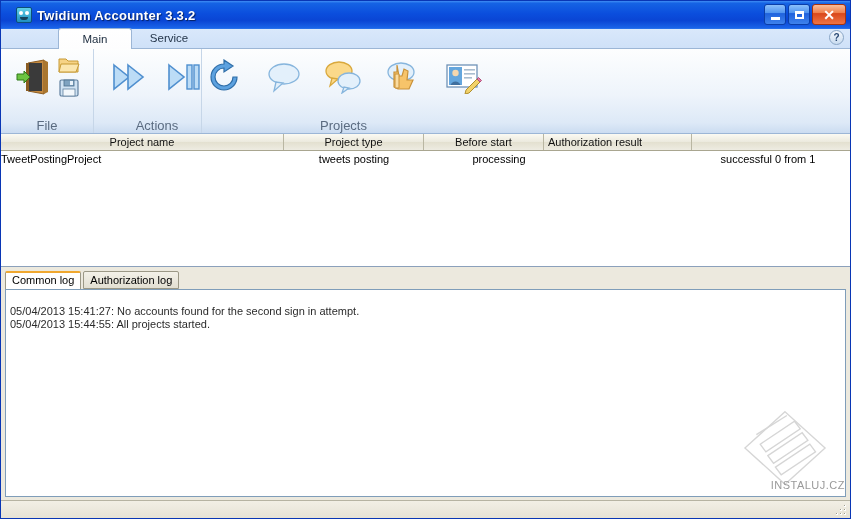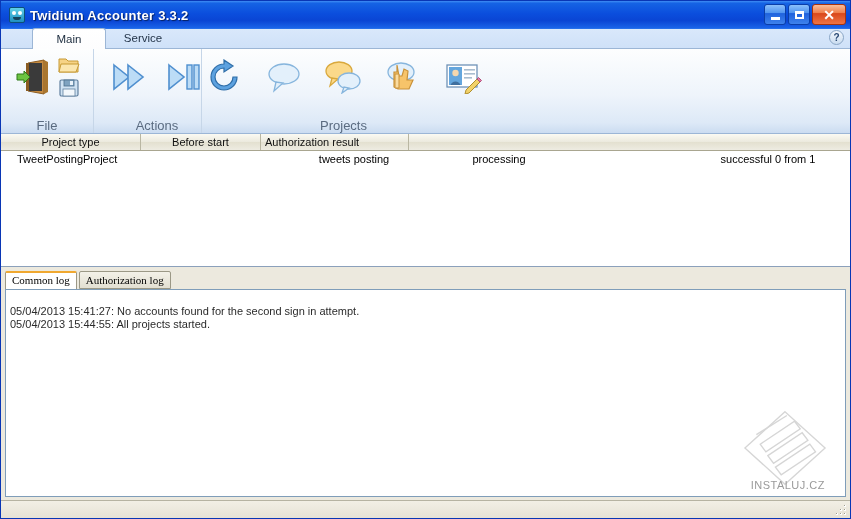--- a/index.html
+++ b/index.html
@@ -17,21 +17,21 @@
     border: 1px solid #0936b5;
     display: flex; flex-direction: column;
   }
 
   
   #titlebar {
     height: 28px; flex: 0 0 28px;
     position: relative;
     background: linear-gradient(180deg,#3f8df5 0%,#1563e4 8%,#0b4edd 45%,#0a45d4 70%,#1a63e8 96%,#2e79ee 100%);
     display: flex; align-items: center;
-    padding-left: 8px;
+    padding-left: 15px;
   }
   #app-icon {
     width: 16px; height: 16px; flex: 0 0 16px;
     border-radius: 2px; position: relative;
     background: linear-gradient(180deg,#5fd0e8,#1f8fc0);
     border: 1px solid #0c4f78;
     margin-right: 5px;
   }
   #app-icon::before {
     content: ""; position: absolute; left: 2px; top: 3px;
@@ -69,21 +69,21 @@
   .glyph-max { width: 9px; height: 8px; border: 2px solid #fff; border-top-width: 3px; }
   .glyph-close { color:#fff; font-size: 14px; font-weight: bold; line-height: 1;
                  font-family: "Liberation Sans", sans-serif; }
 
   
   #tabbar {
     flex: 0 0 20px; height: 20px;
     background: linear-gradient(180deg,#d9e8fb 0%,#cfe1f8 100%);
     position: relative;
     display: flex; align-items: flex-end;
-    padding-left: 31px;
+    padding-left: 57px;
     border-bottom: 1px solid #9cb6d6;
   }
   .ribtab {
     height: 20px; min-width: 74px;
     padding: 0 16px;
     font-size: 11.5px; color: #24354a;
     display: flex; align-items: center; justify-content: center;
     cursor: default;
   }
   .ribtab.active {
@@ -140,32 +140,32 @@
   }
   .th {
     display: flex; align-items: center; justify-content: center;
     border-right: 1px solid #b9b6a2;
     height: 100%;
     overflow: hidden; white-space: nowrap;
   }
   #trow { display: flex; height: 16px; flex: 0 0 16px; font-size: 11px; color: #000; }
   .td { display: flex; align-items: center; height: 100%;
         overflow: hidden; white-space: nowrap; }
-  .td.c-left { justify-content: flex-start; padding-left: 16px; }
+  .td.c-left { justify-content: flex-start; padding-left: 0; }
   .td.c-center { justify-content: center; }
 
   
   #logpane {
     flex: 1 1 auto;
     background: #ece9de;
     display: flex; flex-direction: column;
     padding: 3px 4px 3px 4px;
     position: relative;
   }
-  #logtabs { display: flex; align-items: flex-end; height: 19px; flex: 0 0 19px; font-family: Liberation Serif, serif; }
+  #logtabs { display: flex; align-items: flex-end; height: 19px; flex: 0 0 19px; }
   .ltab {
     font-size: 11px; color: #000;
     padding: 2px 6px 2px 6px;
     height: 18px;
     display: flex; align-items: center;
     border: 1px solid #9b9886;
     background: linear-gradient(180deg,#f3f1e8,#e2dfd2);
     margin-right: 2px;
     border-radius: 2px 2px 0 0;
   }
@@ -190,21 +190,21 @@
   .logline { white-space: nowrap; }
 
   
   #watermark {
     position: absolute; right: 12px; bottom: 6px;
     width: 96px; height: 84px;
     pointer-events: none;
     opacity: .55;
   }
   #wm-text {
-    position: absolute; right: 20px; bottom: 4px;
+    position: absolute; right: 0; bottom: 4px;
     font-size: 11px; color: #9a9a9a; letter-spacing: .5px;
   }
 
   
   #statusbar {
     flex: 0 0 18px; height: 18px;
     background: linear-gradient(180deg,#f2efe5 0%,#e6e2d5 100%);
     border-top: 1px solid #b6b3a2;
     position: relative;
   }
@@ -344,20 +344,21 @@
       </div>
       <div class="rlabel">Projects</div>
     </div>
 
 
 
   </div>
 
   <div id="table-wrap">
     <div id="thead">
+      <div class="th" style="width:283px">Project name</div>
       <div class="th" style="width:140px">Project type</div>
       <div class="th" style="width:120px">Before start</div>
       <div class="th" style="width:148px;justify-content:flex-start;padding-left:4px">Authorization result</div>
       <div class="th" style="flex:1 1 auto;border-right:none"></div>
     </div>
 
     <div id="trow">
       <div class="td c-left" style="width:283px">TweetPostingProject</div>
       <div class="td c-center" style="width:140px">tweets posting</div>
       <div class="td c-center" style="width:150px">processing</div>

